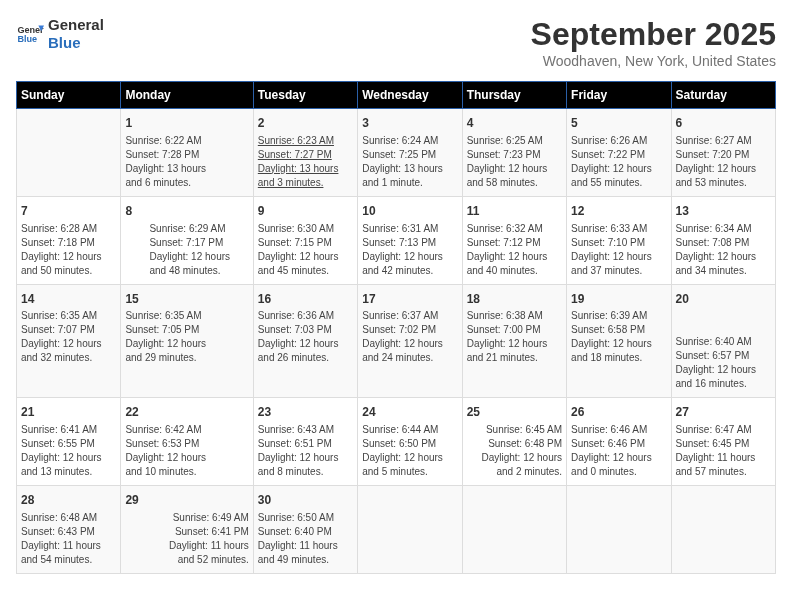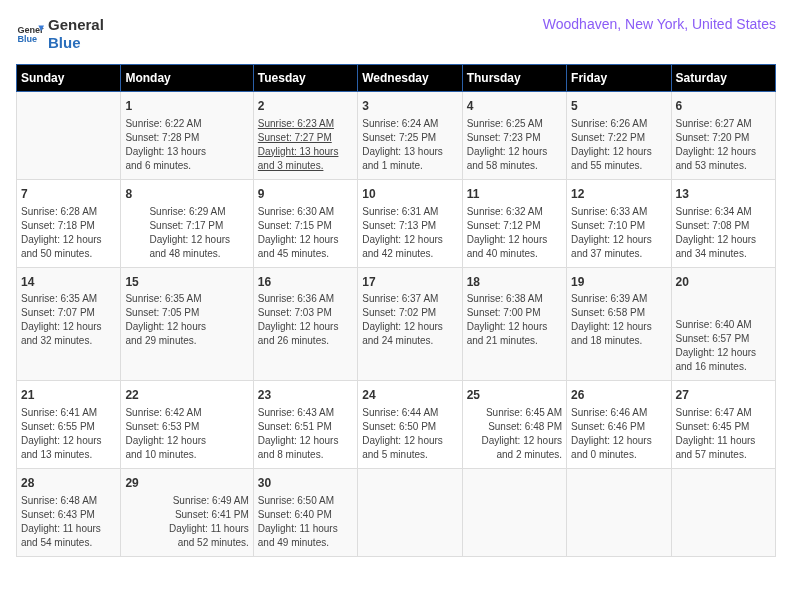--- a/index.html
+++ b/index.html
@@ -34,21 +34,21 @@
     .title-block {
       text-align: right;
     }
     .month-title {
       font-size: 32px;
       font-weight: bold;
       color: #333;
     }
     .location {
       font-size: 14px;
-      color: #8b5cf6;
+      color: #737373;
     }
     table {
       width: 100%;
       border-collapse: collapse;
       font-size: 11px;
     }
     thead tr th {
       background-color: #000000;
       color: #fff;
       padding: 6px 4px;
@@ -97,20 +97,21 @@
       <text x="2" y="18" font-size="13" font-weight="bold" fill="#333">General</text>
       <text x="2" y="32" font-size="13" font-weight="bold" fill="#2a6ebb">Blue</text>
       <polygon points="32,8 40,8 36,16" fill="#3a7bd5"></polygon>
     </svg>
     <div class="logo-text">
       <div>General</div>
       <div style="color:#2a6ebb">Blue</div>
     </div>
   </div>
   <div class="title-block">
+    <div class="month-title">September 2025</div>
     <div class="location">Woodhaven, New York, United States</div>
   </div>
 </div>
 
 <table>
   <thead>
     <tr>
     <th>Sunday</th>
         <th>Monday</th>
         <th>Tuesday</th>

